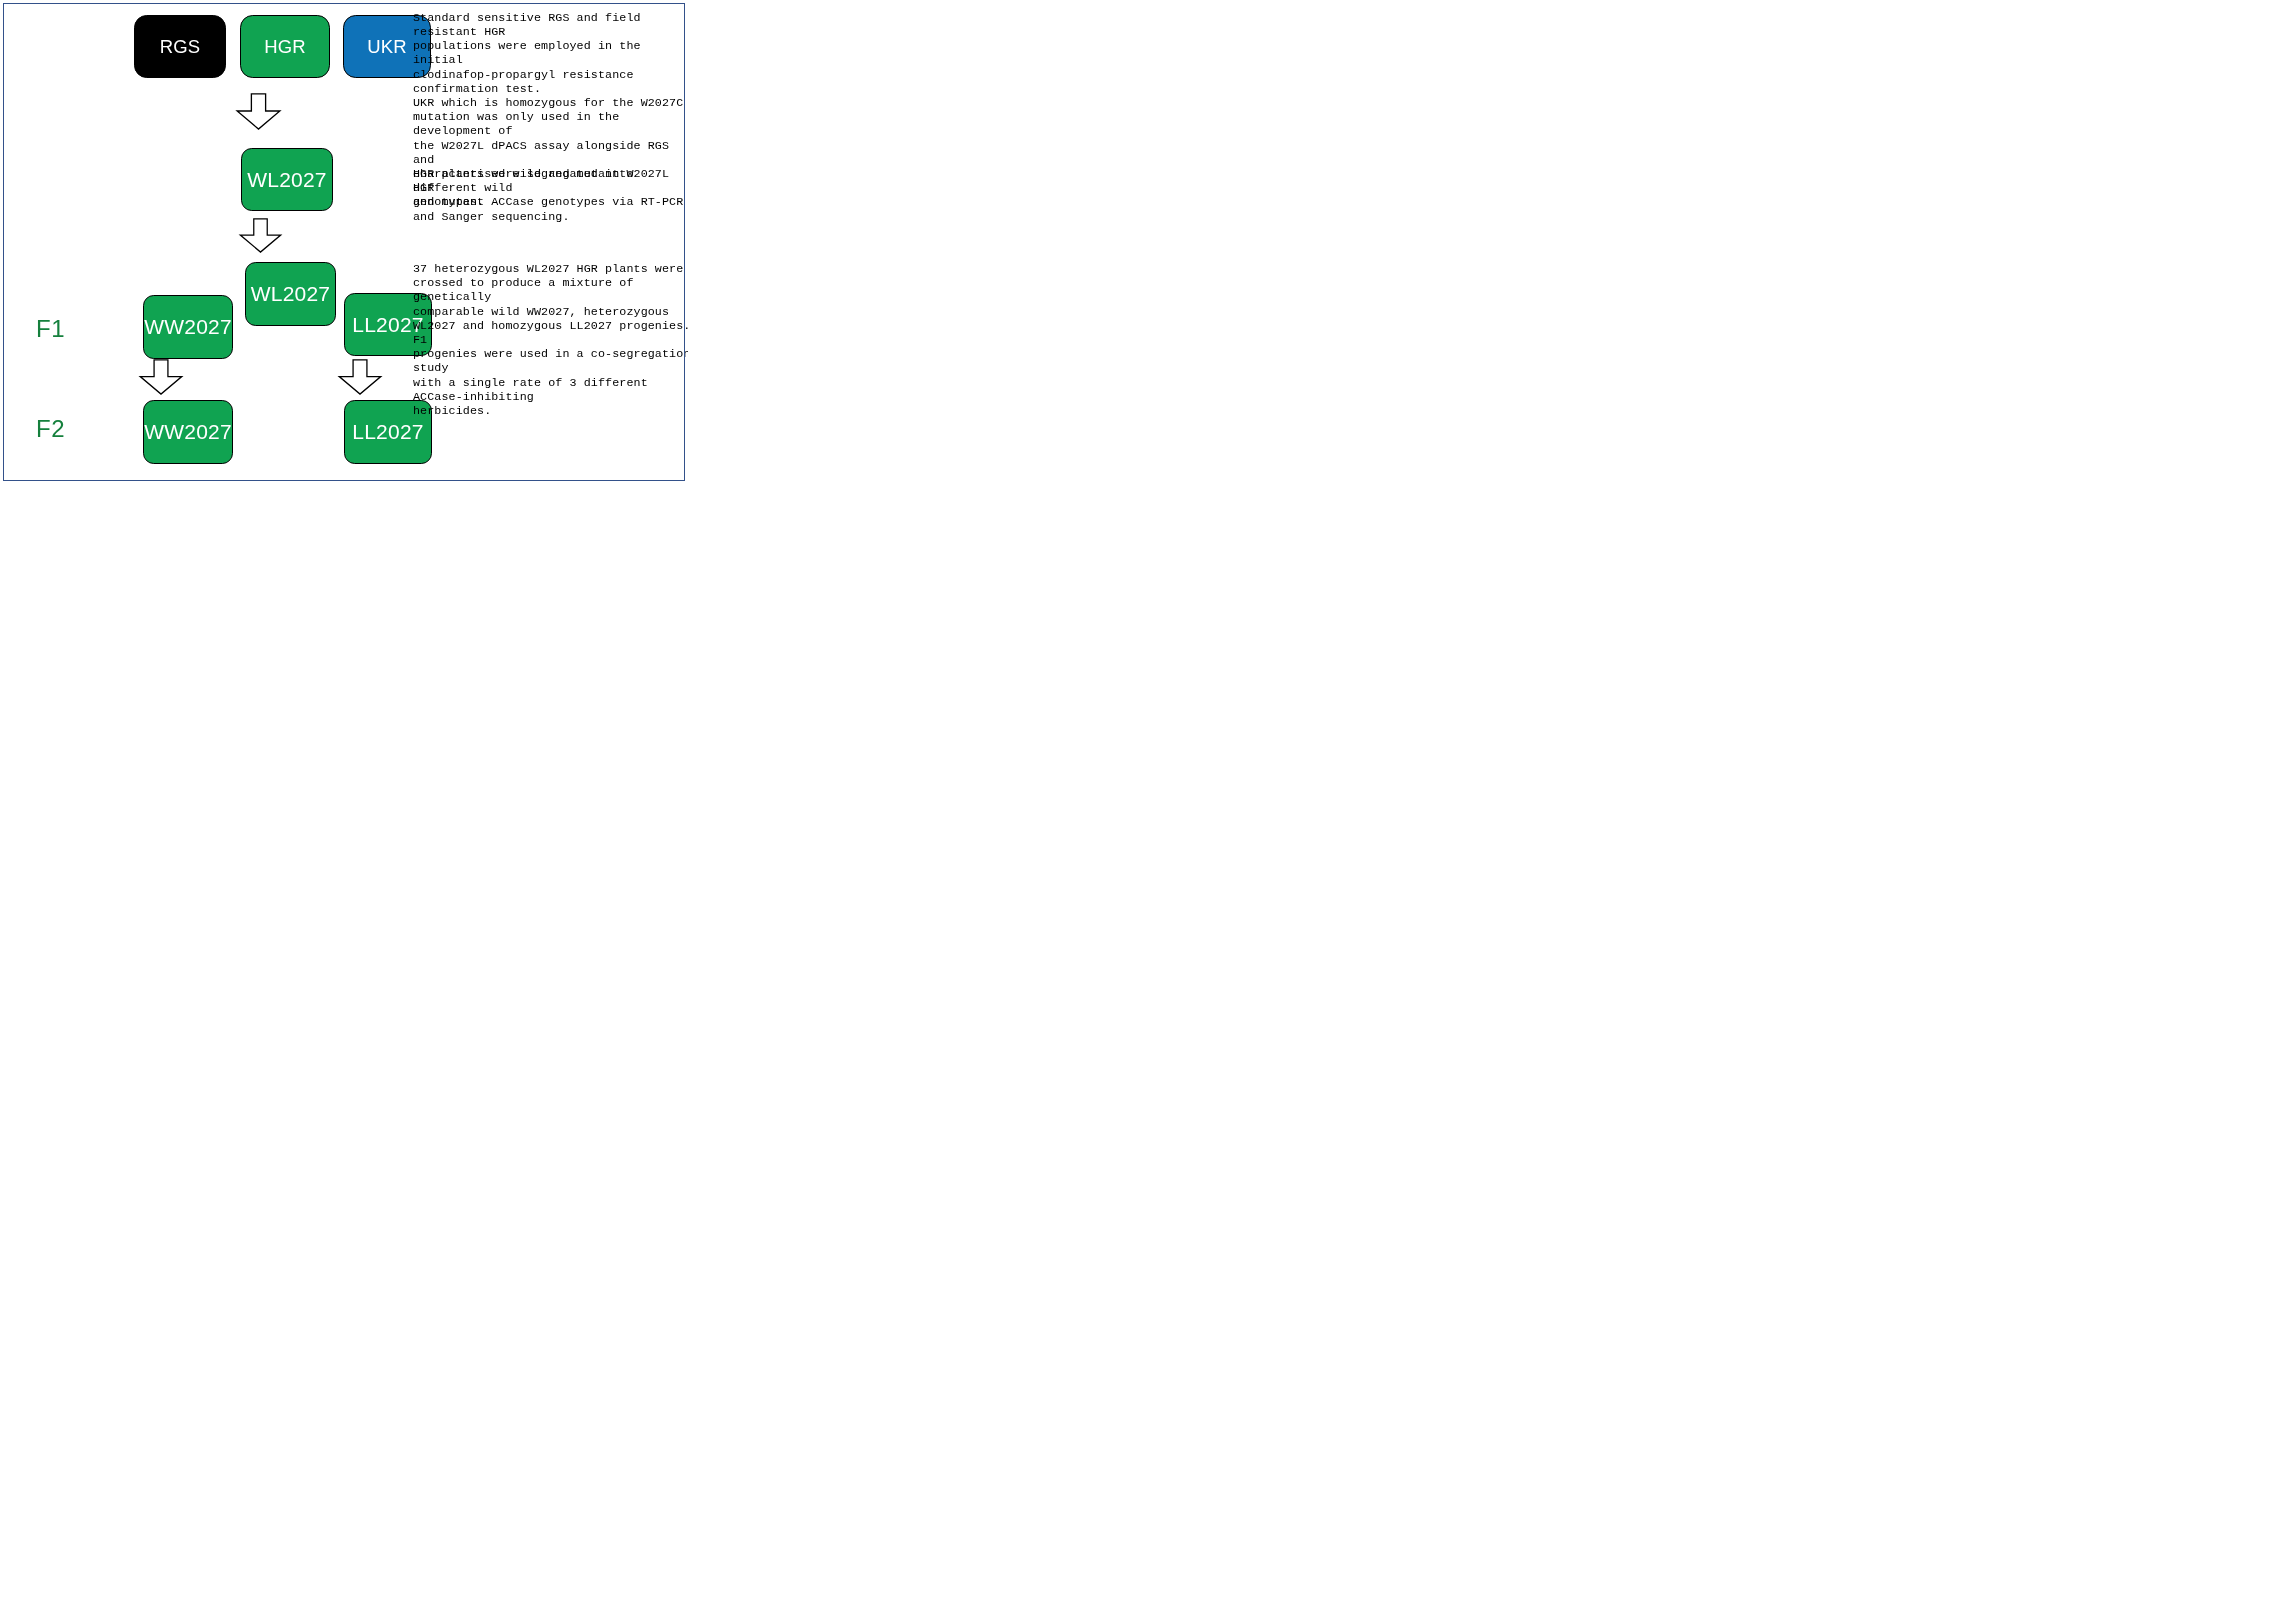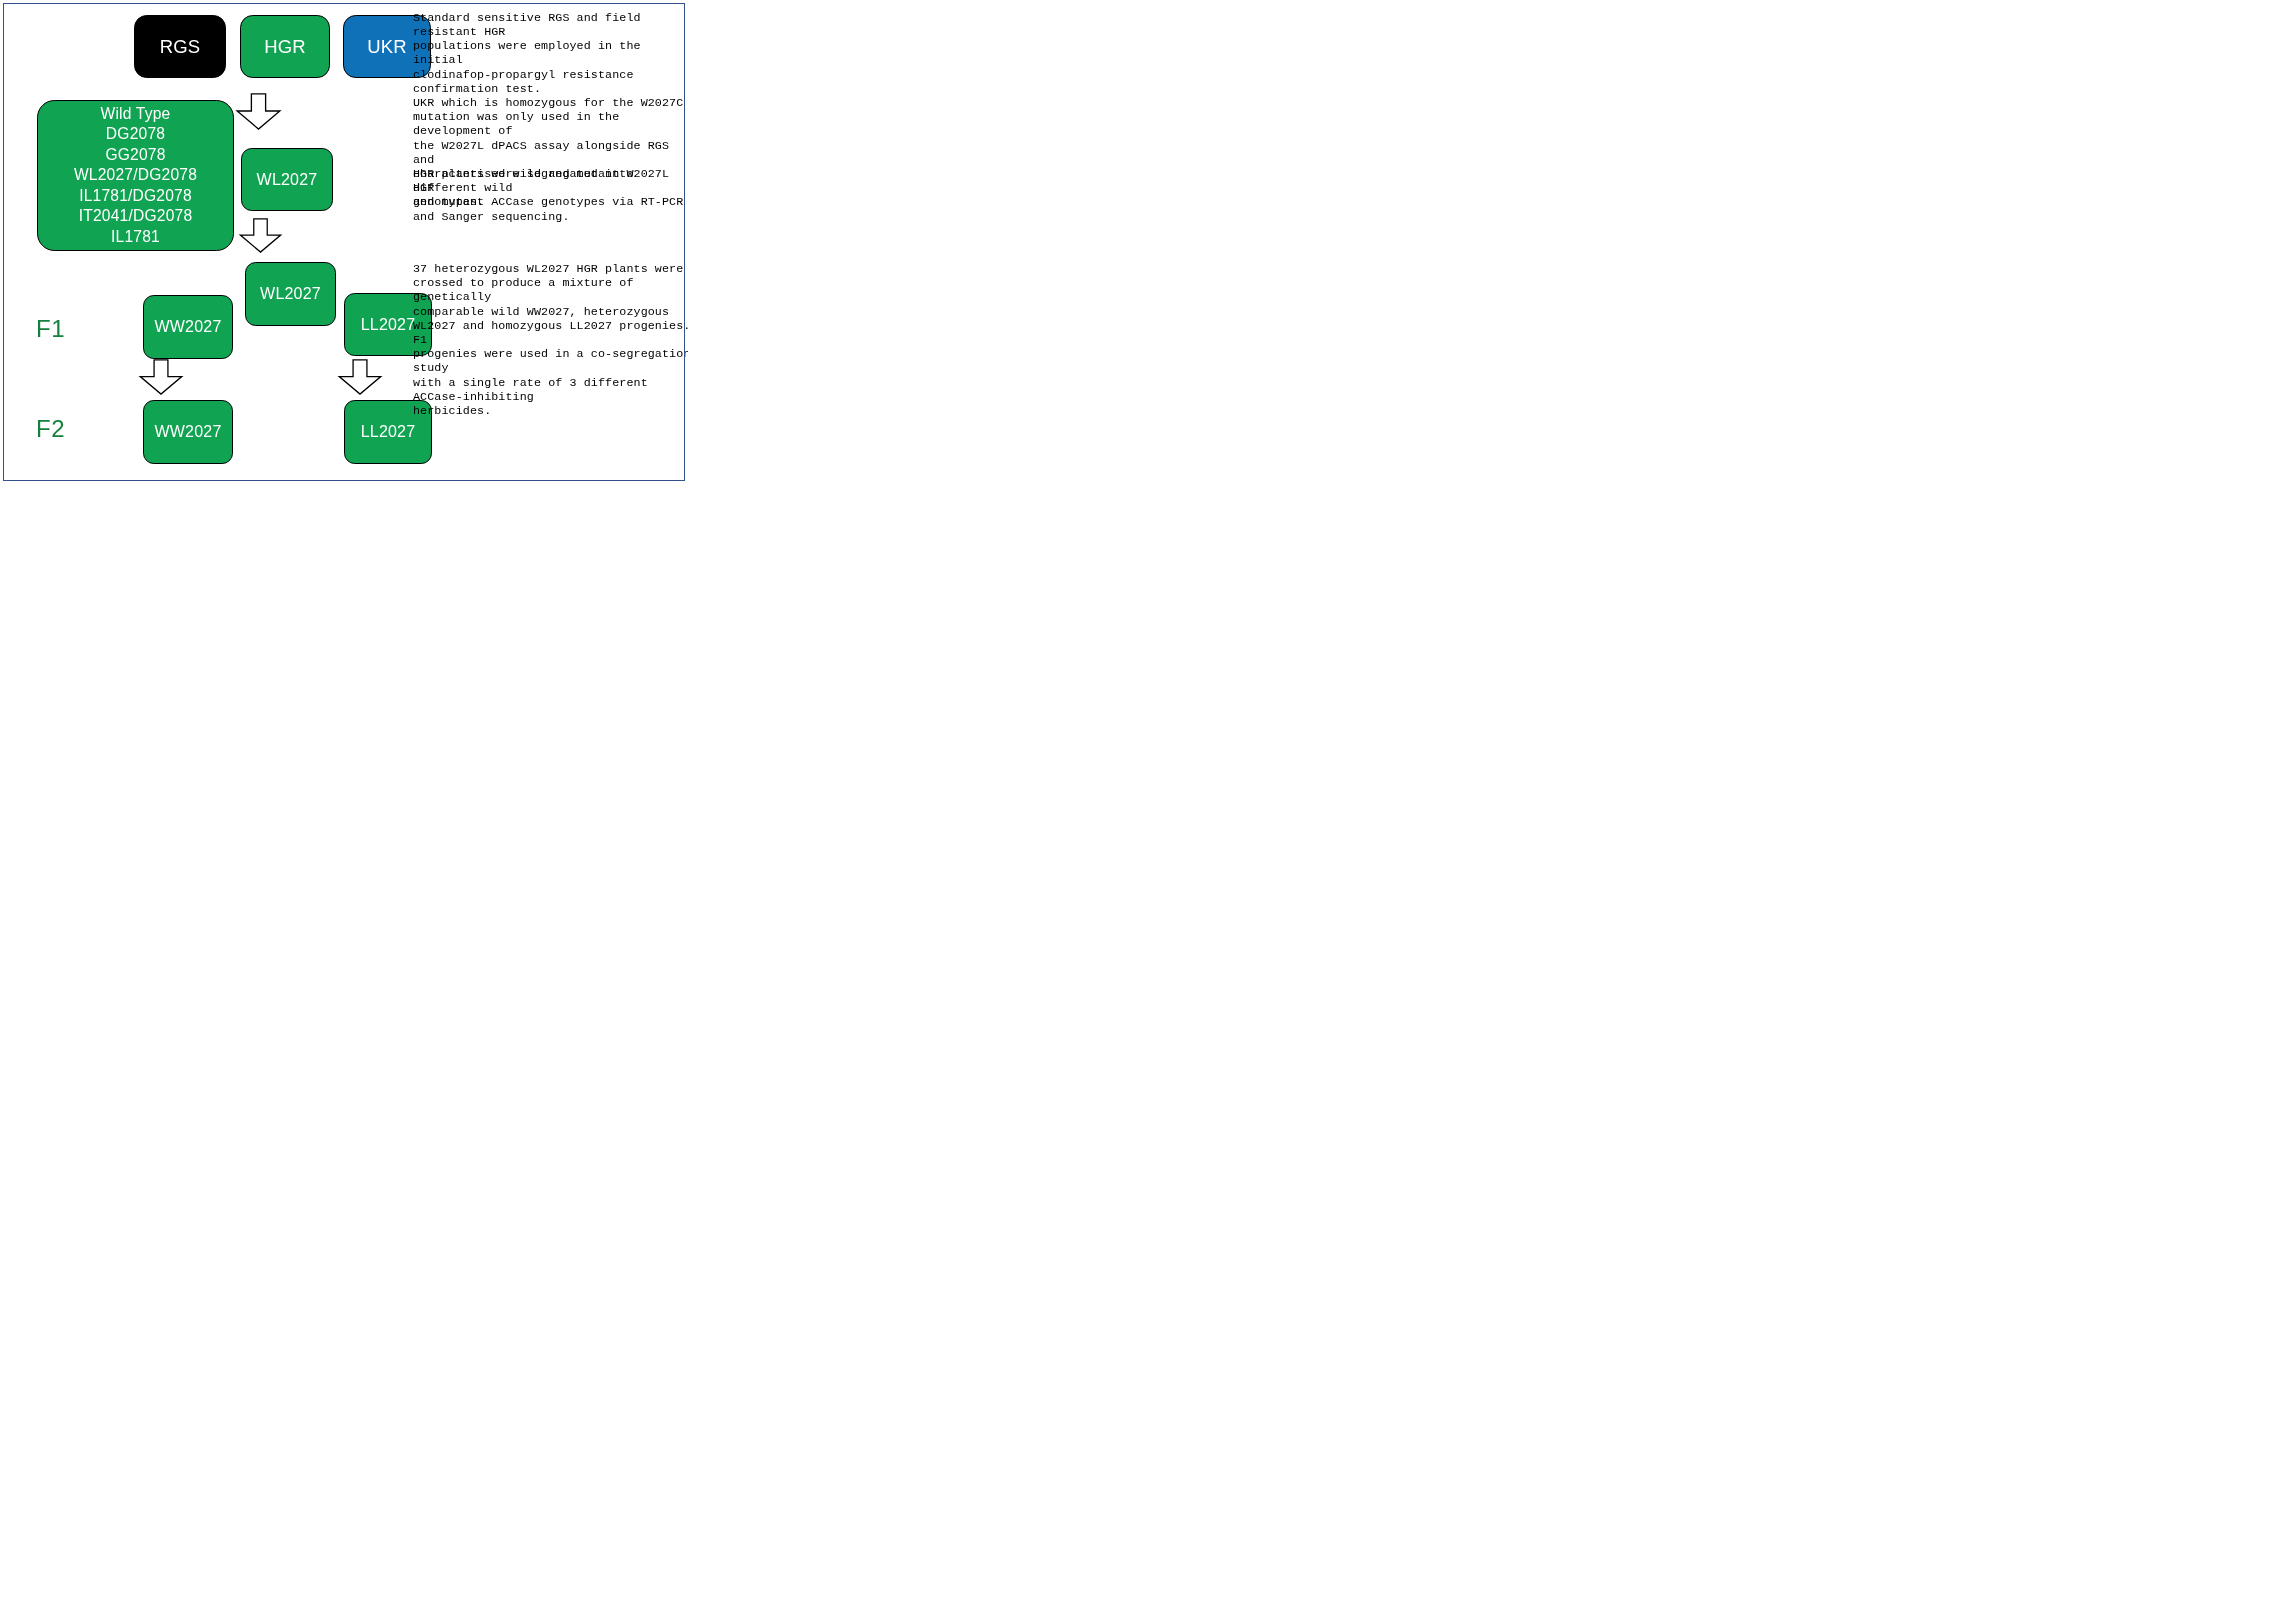--- a/index.html
+++ b/index.html
@@ -29,21 +29,21 @@
     color: #ffffff;
     border: 1.5px solid #000000;
     box-sizing: border-box;
     text-align: center;
     letter-spacing: 0.2px;
     margin-left: 25px;
   }
   .node.green { background: #10A351; }
   .node.black { background: #000000; }
   .node.blue  { background: #0F72B8; }
-  .node.small { font-size: 16px; border-radius: 10.7px; text-align: center; }
+  .node.small { font-size: 21px; border-radius: 10.7px; text-align: center; }
   .node.top   { font-size: 18.5px; border-radius: 12.7px; }
 
   #node-rgs   { left: 109px; top: 15px;  width: 92px; height: 63px; }
   #node-hgr   { left: 215px; top: 15px;  width: 90px; height: 63px; }
   #node-ukr   { left: 318px; top: 15px;  width: 88px; height: 63px; }
 
   #node-wild-type {
     left: 12px; top: 100px; width: 197px; height: 151px;
     border-radius: 17.5px; font-size: 15.6px; line-height: 20.4px;
     white-space: pre-line;
@@ -96,29 +96,20 @@
     <span>HGR</span>
   </div>
   <div class="node blue top" id="node-ukr">
     <span>UKR</span>
   </div>
 
   <svg class="arrow" id="arrow-1" style="left:235px; top:93px;" width="47" height="37" viewBox="0 0 96 78">
     <path d="M33 2 H63 V38 H93 L48 76 L3 38 H33 Z" fill="#ffffff" stroke="#000000" stroke-width="2.8"></path>
   </svg>
 
-  <div class="node green" id="node-wild-type">
-    <span>Wild Type
-DG2078
-GG2078
-WL2027/DG2078
-IL1781/DG2078
-IT2041/DG2078
-IL1781</span>
-  </div>
 
   <div class="node green small" id="node-wl2027-1">
     <span>WL2027</span>
   </div>
 
   <svg class="arrow" id="arrow-2" style="left:237px; top:218px;" width="47" height="35" viewBox="0 0 96 78">
     <path d="M33 2 H63 V38 H93 L48 76 L3 38 H33 Z" fill="#ffffff" stroke="#000000" stroke-width="2.8"></path>
   </svg>
 
   <div class="node green small" id="node-wl2027-2">

